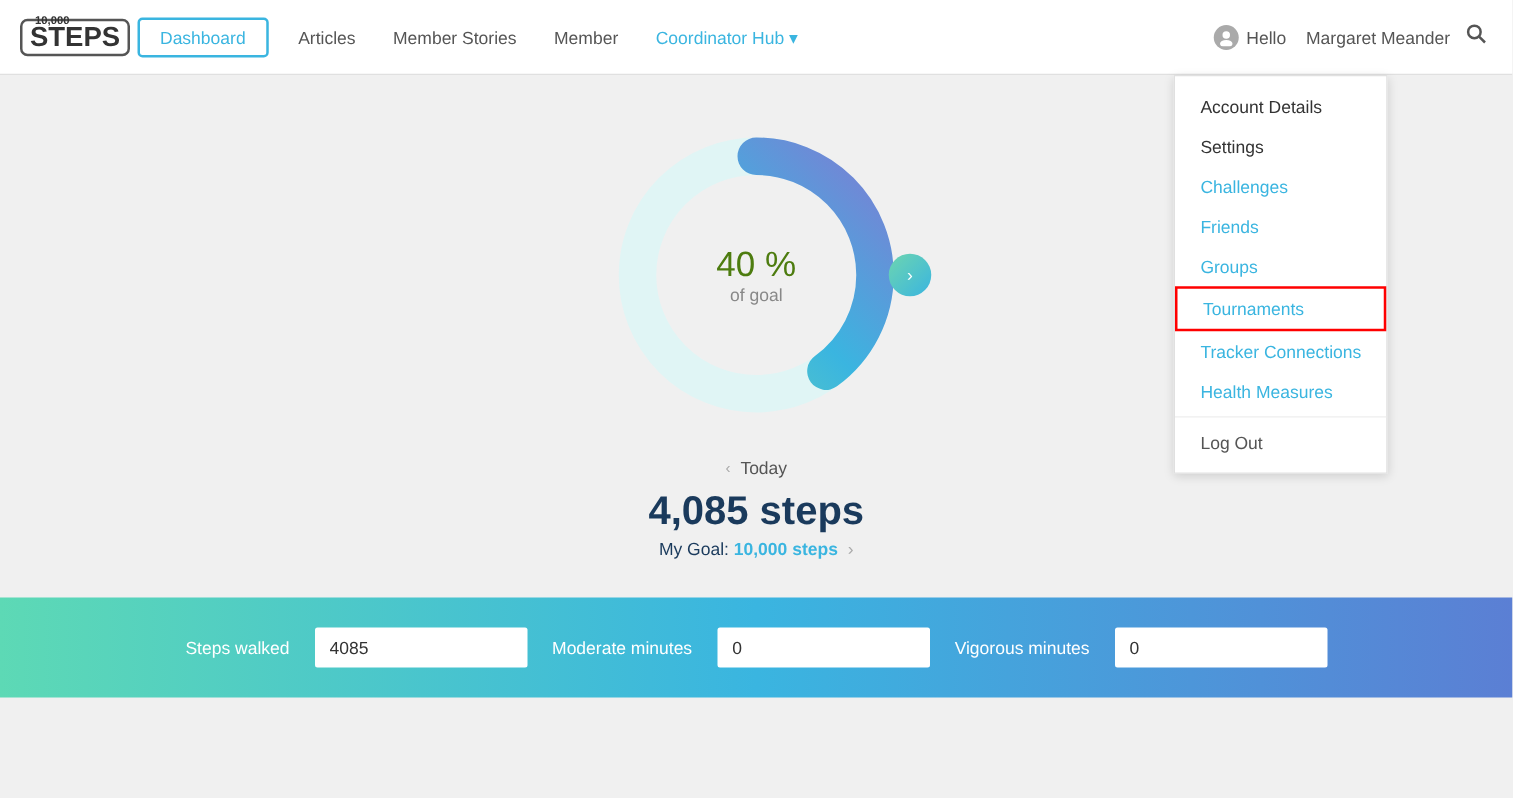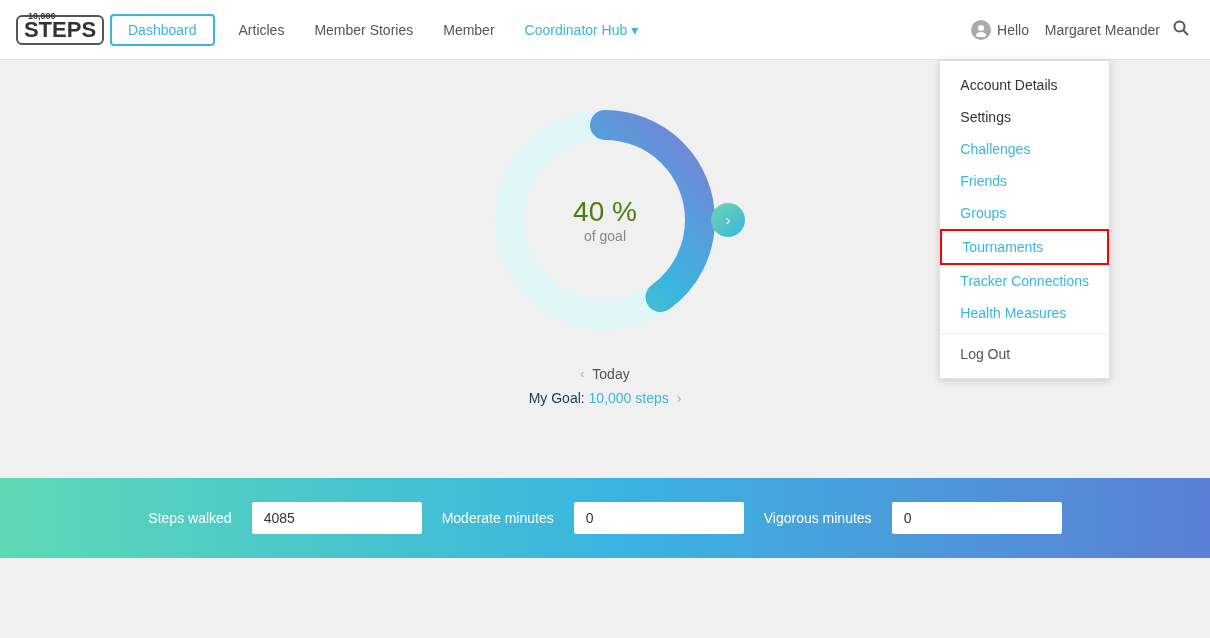--- a/index.html
+++ b/index.html
@@ -206,21 +206,21 @@
       font-weight: bold;
       color: #1a3a5c;
     }
     .goal-text {
       font-size: 14px;
       color: #1a3a5c;
       margin-top: 4px;
     }
     .goal-link {
       color: #3ab5e0;
-      font-weight: normal;
+      font-weight: bold;
     }
     .goal-chevron { color: #aaa; margin-left: 4px; }
 
     
     .footer-bar {
       position: absolute;
       bottom: 0;
       left: 0;
       right: 0;
       height: 80px;
@@ -328,20 +328,21 @@
       <div class="donut-label">of goal</div>
     </div>
     <button class="chevron-right-btn">›</button>
   </div>
 
   <div class="steps-info">
     <div class="today-nav">
       <span class="chevron">‹</span>
       <span>Today</span>
     </div>
+    <div class="steps-count">4,085 steps</div>
     <div class="goal-text">
       <span>My Goal:</span>
       <span class="goal-link">10,000 steps</span>
       <span class="goal-chevron">›</span>
     </div>
   </div>
 
   <div class="footer-bar">
     <label class="footer-label">Steps walked</label>
     <input class="footer-input" type="text" value="4085" style="">

